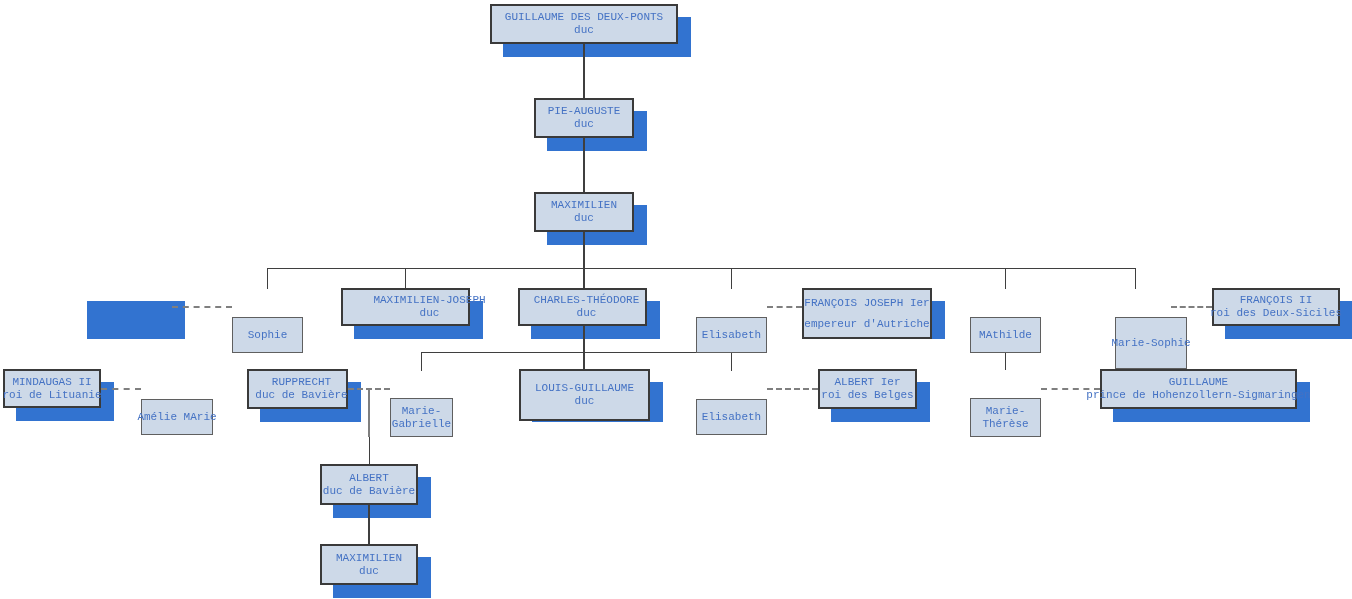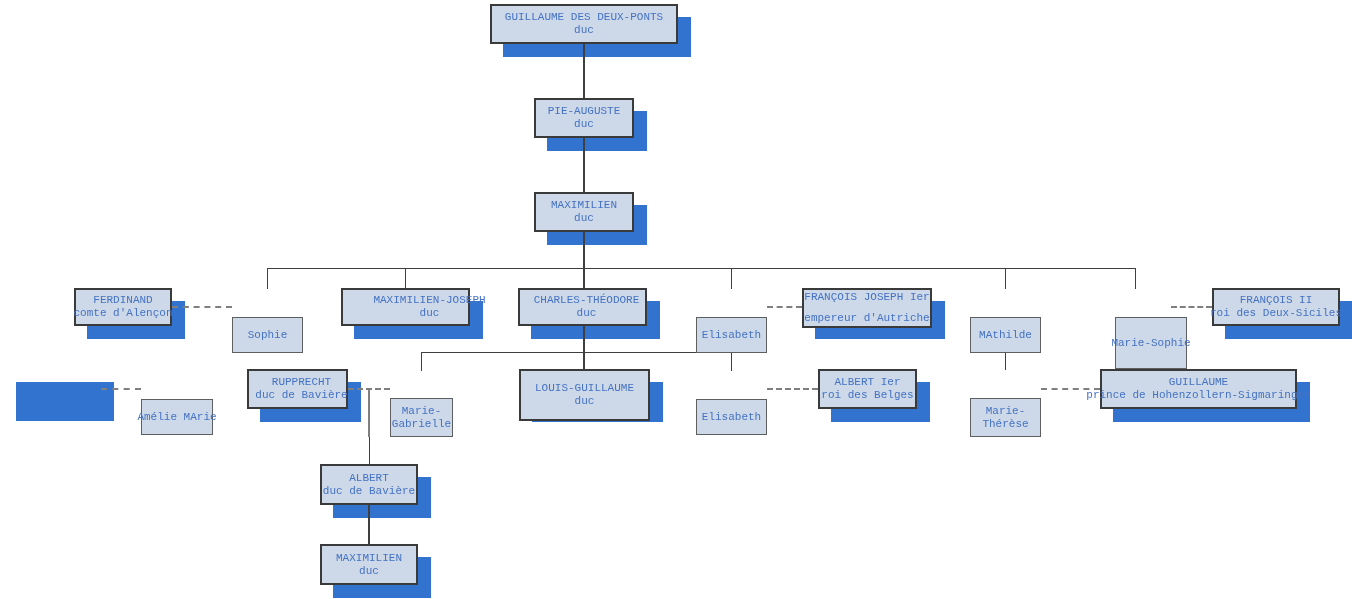--- a/index.html
+++ b/index.html
@@ -72,57 +72,57 @@
     <div class="node" style="left: 534px; top: 98px; width: 100px; height: 40px;">
       <span>PIE-AUGUSTE</span>
       <span>duc</span>
     </div>
     <div class="node-shadow" style="left: 547px; top: 205px; width: 100px; height: 40px;"></div>
     <div class="node" style="left: 534px; top: 192px; width: 100px; height: 40px;">
       <span>MAXIMILIEN</span>
       <span>duc</span>
     </div>
     <div class="node-shadow" style="left: 87px; top: 301px; width: 98px; height: 38px;"></div>
-    <div class="node" style="left: 74px; top: 288px; width: 98px; height: 38px;">
-      <span>FERDINAND</span>
-      <span>comte d'Alençon</span>
-    </div>
     <div class="node plain" style="left: 232px; top: 289px; width: 71px; height: 36px;">
       <span>Sophie</span>
     </div>
     <div class="node-shadow" style="left: 354px; top: 301px; width: 129px; height: 38px;"></div>
     <div class="node" style="left: 341px; top: 288px; width: 129px; height: 38px; padding-left: 48px;">
       <span>MAXIMILIEN-JOSEPH</span>
       <span>duc</span>
     </div>
     <div class="node-shadow" style="left: 531px; top: 301px; width: 129px; height: 38px;"></div>
     <div class="node" style="left: 518px; top: 288px; width: 129px; height: 38px; padding-left: 8px;">
       <span>CHARLES-THÉODORE</span>
       <span>duc</span>
     </div>
     <div class="node plain" style="left: 696px; top: 289px; width: 71px; height: 36px;">
       <span>Elisabeth</span>
     </div>
     <div class="node-shadow" style="left: 815px; top: 301px; width: 130px; height: 38px;"></div>
-    <div class="node" style="left: 802px; top: 288px; width: 130px; height: 40px; gap: 8px;">
+    <div class="node" style="left: 802px; top: 288px; width: 130px; height: 51px; gap: 8px;">
       <span>FRANÇOIS JOSEPH Ier</span>
       <span>empereur d'Autriche</span>
     </div>
     <div class="node plain" style="left: 970px; top: 289px; width: 71px; height: 36px;">
       <span>MAthilde</span>
     </div>
     <div class="node plain" style="left: 1115px; top: 289px; width: 72px; height: 52px;">
       <span>Marie-Sophie</span>
     </div>
     <div class="node-shadow" style="left: 1225px; top: 301px; width: 128px; height: 38px;"></div>
     <div class="node" style="left: 1212px; top: 288px; width: 128px; height: 38px;">
       <span>FRANÇOIS II</span>
       <span>roi des Deux-Siciles</span>
     </div>
     <div class="node-shadow" style="left: 16px; top: 382px; width: 98px; height: 39px;"></div>
+    <div class="node" style="left: 3px; top: 369px; width: 98px; height: 39px;">
+      <span>MINDAUGAS II</span>
+      <span>roi de Lituanie</span>
+    </div>
     <div class="node plain" style="left: 141px; top: 371px; width: 72px; height: 36px;">
       <span>Amélie MArie</span>
     </div>
     <div class="node-shadow" style="left: 260px; top: 382px; width: 101px; height: 40px;"></div>
     <div class="node" style="left: 247px; top: 369px; width: 101px; height: 40px; padding-left: 8px;">
       <span>RUPPRECHT</span>
       <span>duc de Bavière</span>
     </div>
     <div class="node plain" style="left: 390px; top: 370px; width: 63px; height: 39px;">
       <span>Marie-</span>

